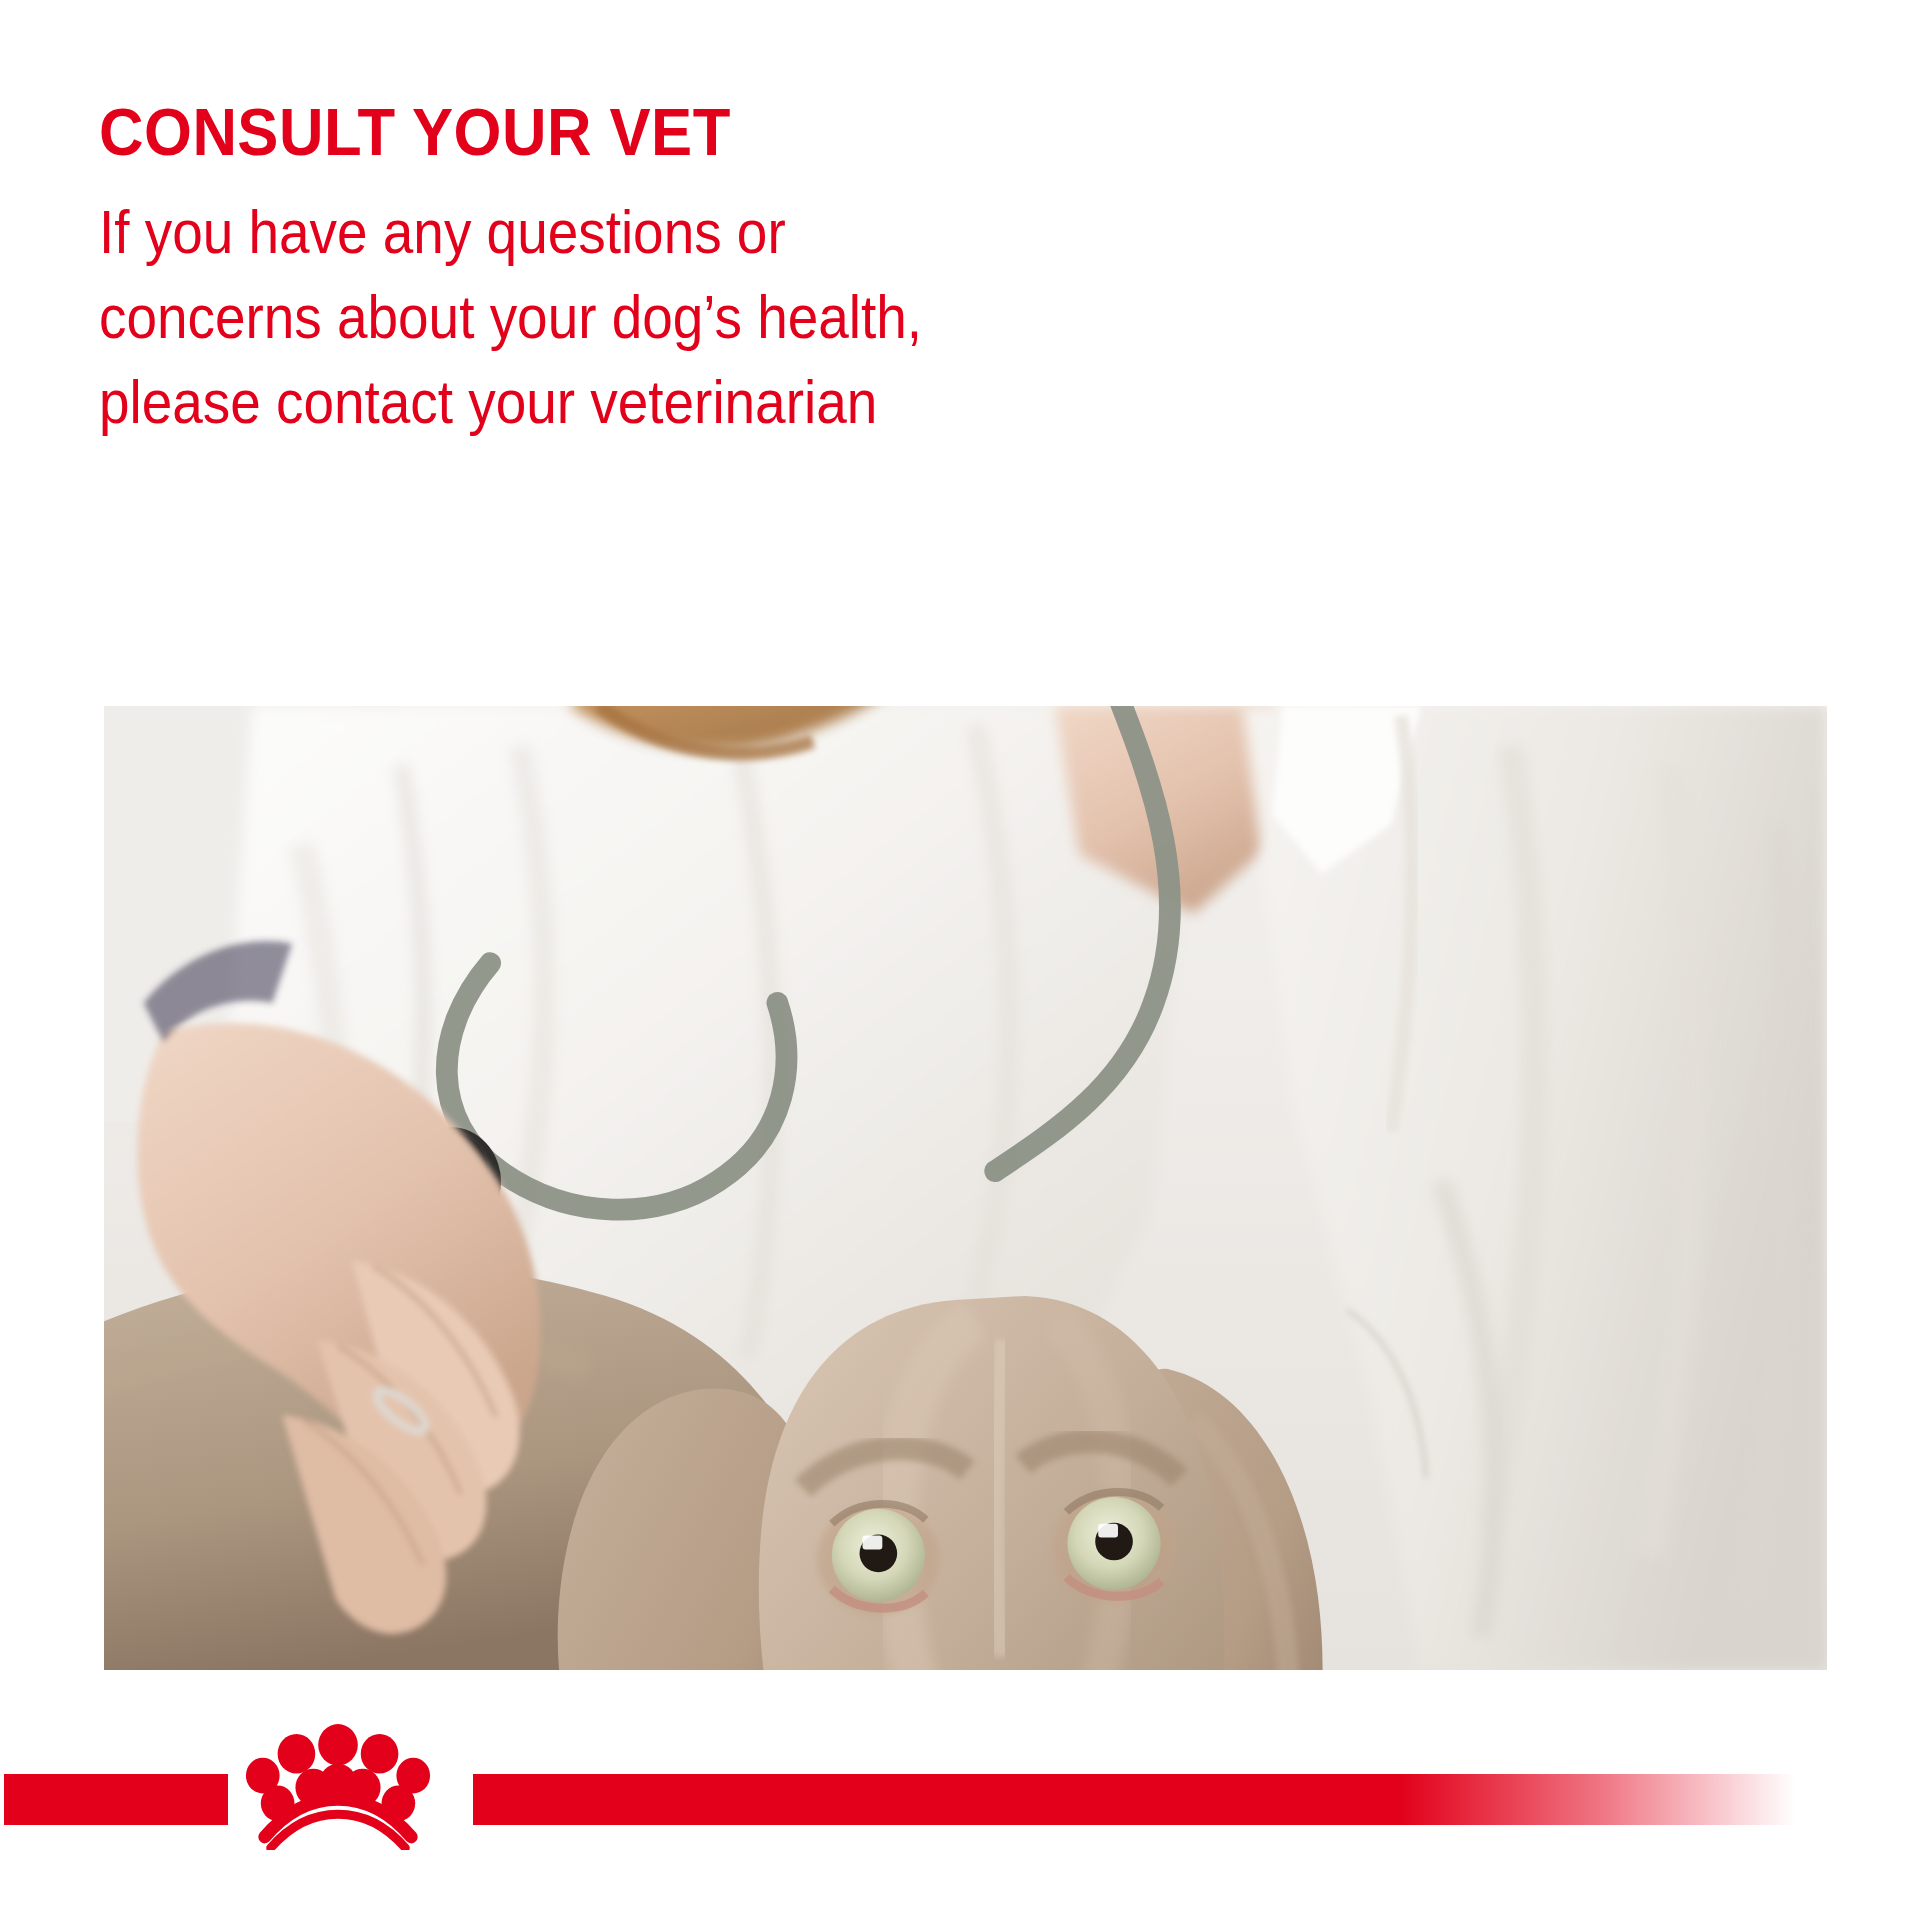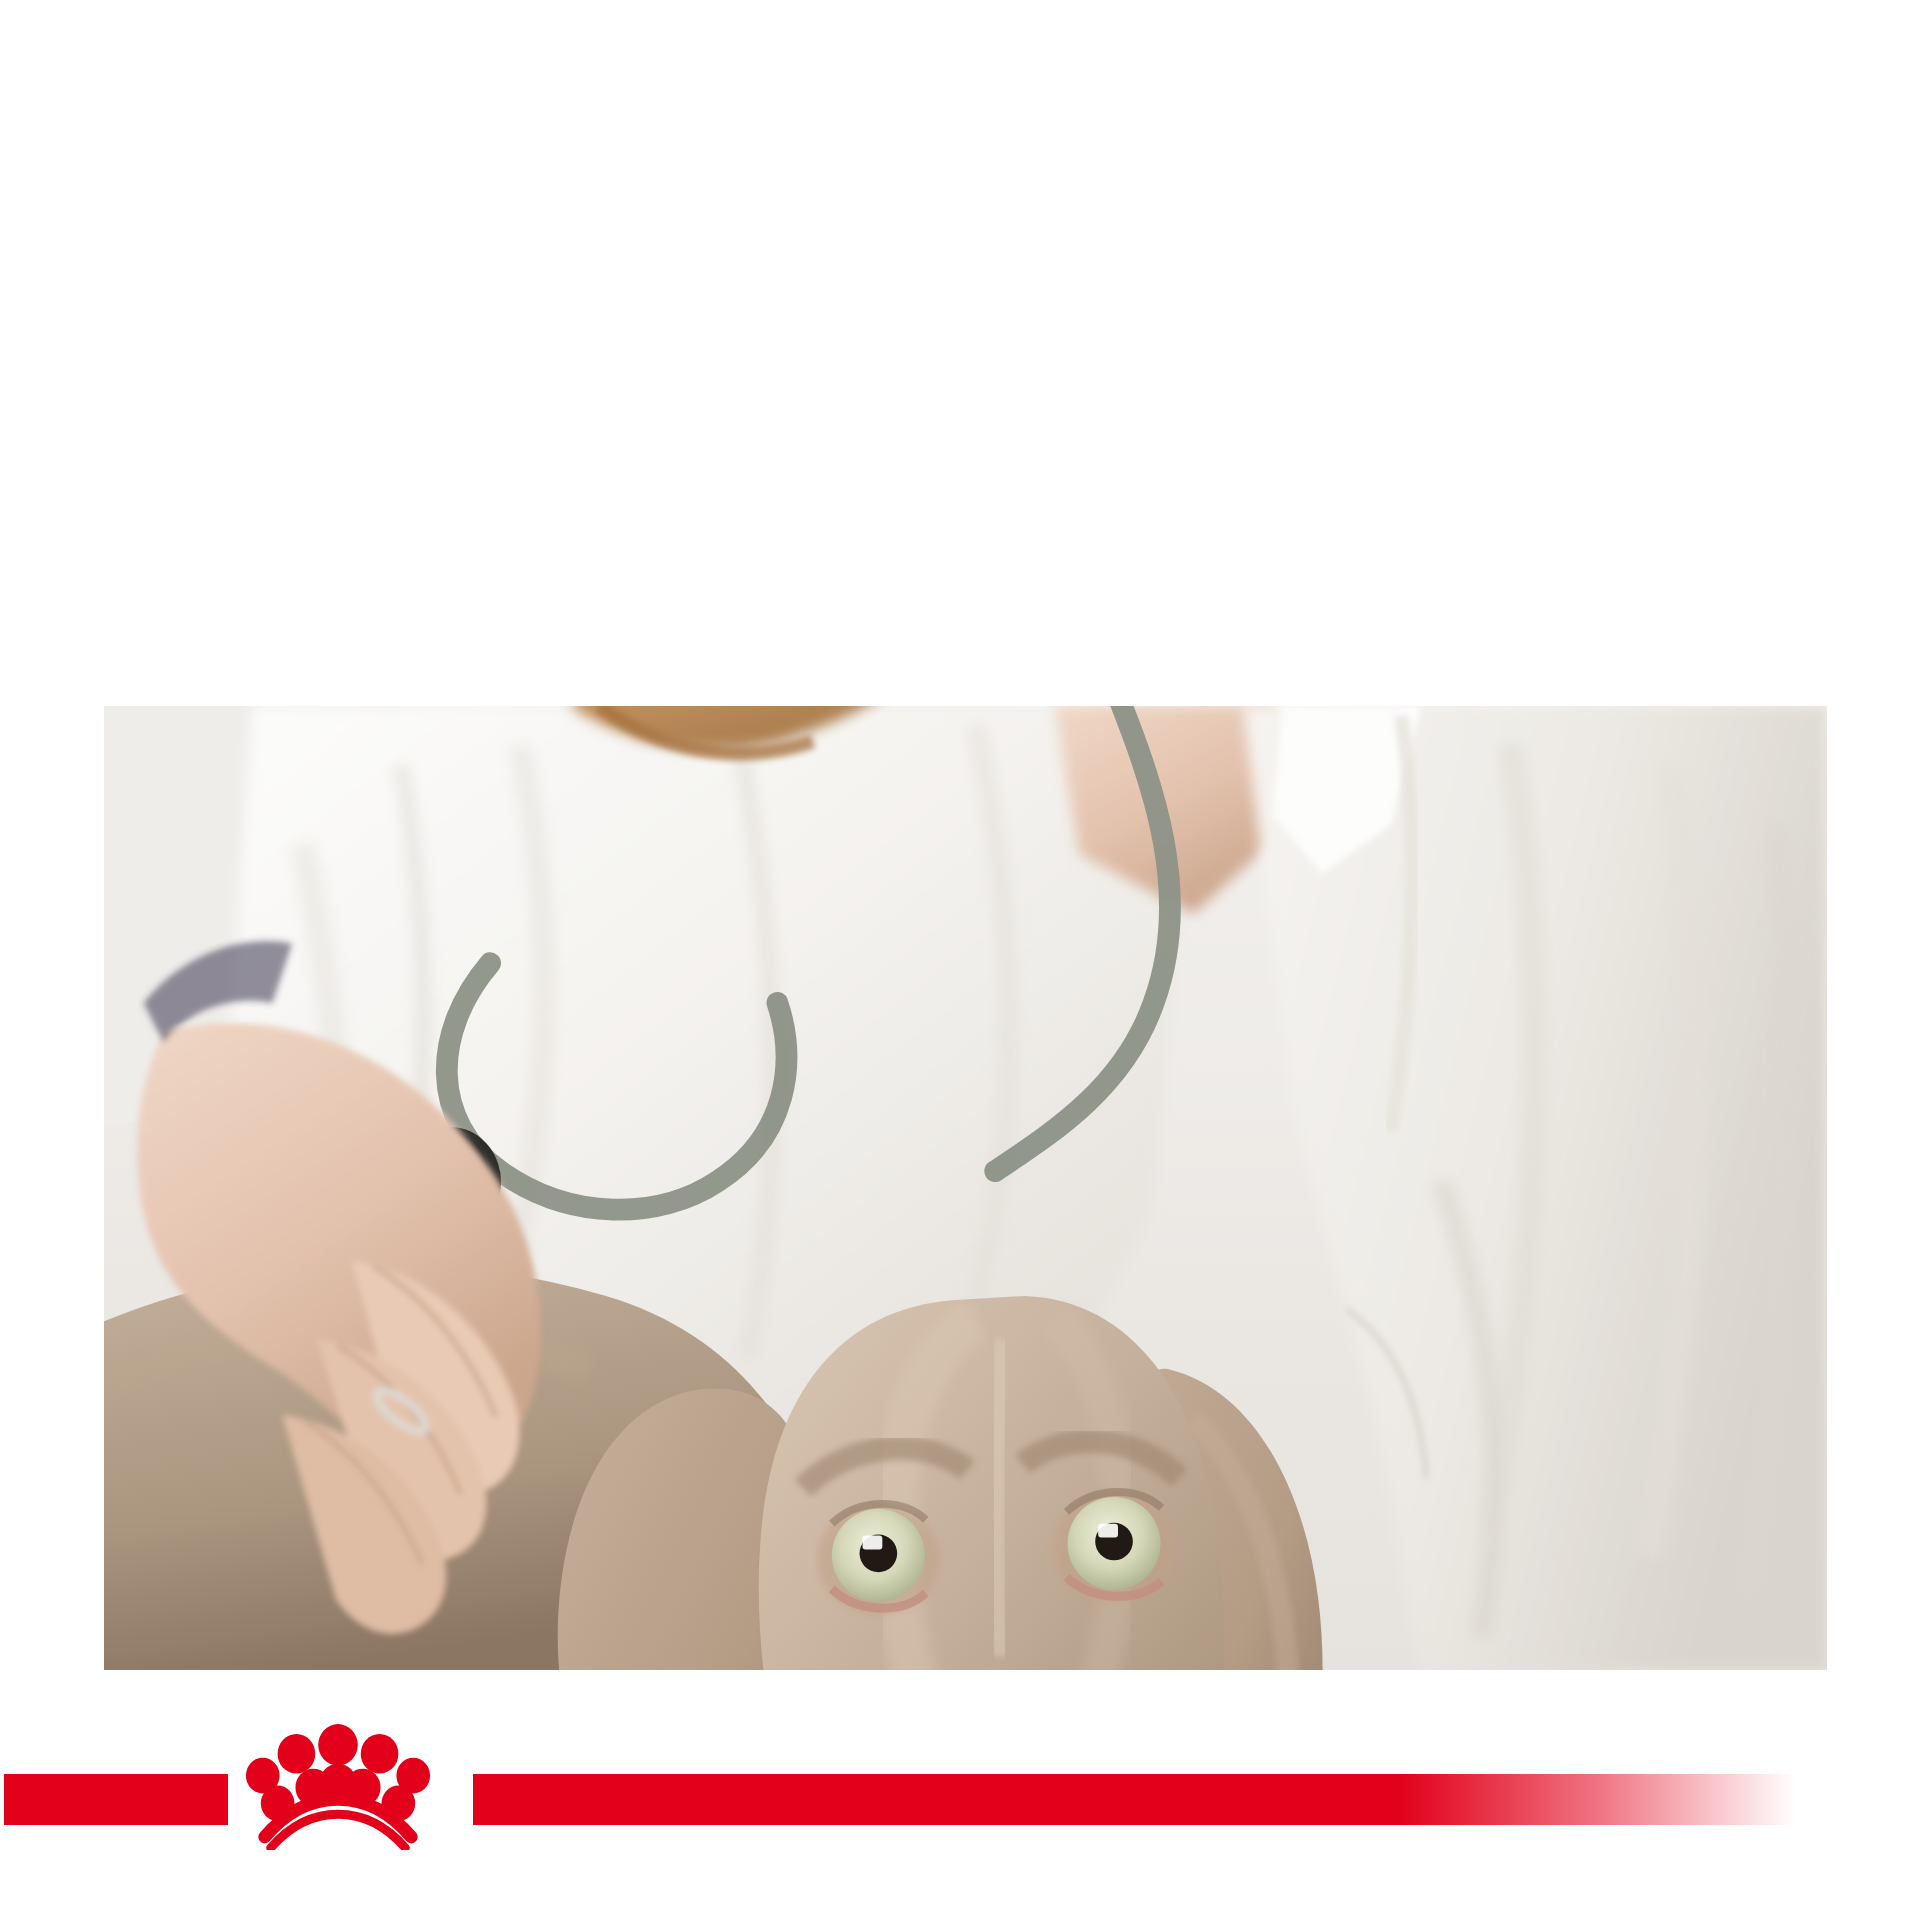--- a/index.html
+++ b/index.html
@@ -98,20 +98,28 @@
     width: 194px;
     height: 134px;
   }
   .crown svg { display: block; width: 100%; height: 100%; }
 </style>
 </head>
 <body>
 
 <div class="page">
 
+  <div class="text-block">
+    <h1 class="headline">CONSULT YOUR VET</h1>
+    <p class="subcopy">
+      <span class="line">If you have any questions or</span>
+      <span class="line">concerns about your dog’s health,</span>
+      <span class="line">please contact your veterinarian</span>
+    </p>
+  </div>
 
   <div class="photo">
     <svg viewBox="0 0 1740 974" preserveAspectRatio="xMidYMid slice">
       <defs>
         <linearGradient id="bgGrad" x1="0" y1="0" x2="0" y2="1">
           <stop offset="0%" stop-color="#f3f1ef"></stop>
           <stop offset="100%" stop-color="#e6e2dd"></stop>
         </linearGradient>
         <linearGradient id="coatGrad" x1="0" y1="0" x2="1" y2="1">
           <stop offset="0%" stop-color="#fcfcfb"></stop>

